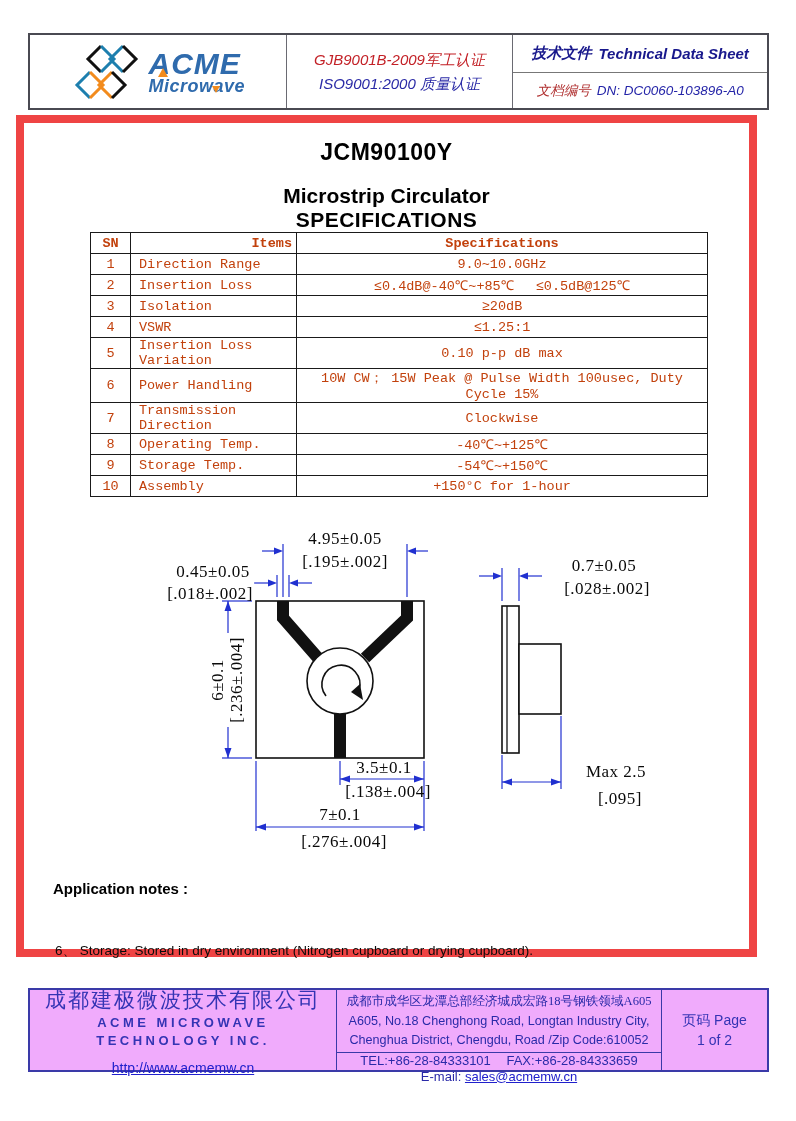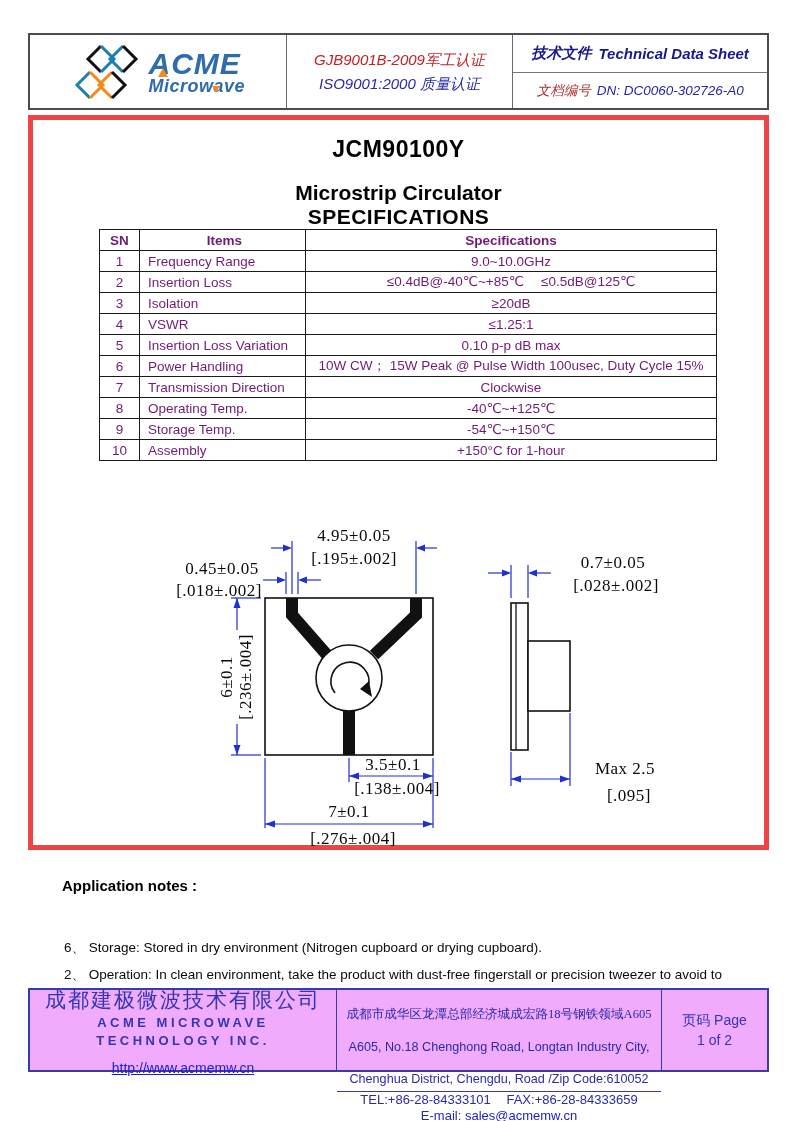--- a/index.html
+++ b/index.html
@@ -23,50 +23,50 @@
   .cert1 { color:#c32127; }
   .cert2 { color:#2a2aa6; }
   .h-doc { width:255px; display:flex; flex-direction:column; }
   .h-doc-top { height:38px; display:flex; align-items:center; justify-content:center; gap:7px;
     font-weight:bold; color:#18188c; font-size:15px; border-bottom:1.5px solid #777; }
   .h-doc-bottom { flex:1; display:flex; align-items:center; justify-content:center; gap:6px; font-size:13.5px; }
   .doc-no-label { color:#b03030; }
   .doc-no { color:#2525a8; }
 
   
-  .main-box { position:absolute; left:28px; top:115px; width:741px; height:735px; border:5px solid #ef4444; }
+  .main-box { position:absolute; left:16px; top:115px; width:741px; height:842px; border:8px solid #ef4444; }
   .title-block { position:absolute; left:0; top:16px; width:100%; text-align:center; color:#000; }
   .t-model { font-size:23px; font-weight:bold; letter-spacing:0.5px; }
   .t-product { font-size:21px; font-weight:bold; margin-top:18px; }
   .t-section { font-size:21px; font-weight:bold; letter-spacing:0.5px; }
 
   table.spec { position:absolute; left:66px; top:109px; width:618px; border-collapse:collapse;
-    font-size:13.5px; color:#701a75; table-layout:fixed; }
+    font-size:13.5px; color:#c2410c; table-layout:fixed;font-family:Liberation Mono, monospace; }
   table.spec th, table.spec td { border:1.5px solid #1a1a1a; height:21px; padding:0 4px; }
   .col-sn { width:40px; text-align:center; }
   .col-item { width:166px; text-align:left; padding-left:8px !important; }
   .col-spec { text-align:center; white-space:pre-wrap; }
-  table.spec th.col-item { text-align:center;margin-top:48px; }
+  table.spec th.col-item { text-align:right;margin-top:48px; }
 
   .drawing-svg { position:absolute; left:2px; top:398px; }
   .dim-text { font-family:"Liberation Serif","DejaVu Serif",serif; font-size:17px; fill:#0a0a0a; letter-spacing:0.5px; }
 
   .notes-heading { position:absolute; left:29px; top:757px; font-size:15px; font-weight:bold; color:#000; }
   .notes-list { position:absolute; left:31px; top:814px; width:690px; font-size:13.5px; color:#0a0a0a; line-height:27px; }
 
   
   .footer-box { position:absolute; left:28px; top:988px; width:741px; height:84px;
     border:2px solid #3a3aa8; display:flex; background:#f0abfc; }
   .f-left { width:307px; border-right:1.5px solid #3a3aa8; display:flex; flex-direction:column;
     align-items:center; justify-content:center; padding-top:2px; }
   .f-company-cn { font-size:21px; color:#3434b4; letter-spacing:2px; font-family:"Liberation Serif","DejaVu Serif",serif; }
   .f-company-en { font-size:13px; font-weight:600; color:#3434b4; letter-spacing:3.5px; line-height:18px; }
   .f-site { font-size:14px; color:#2020cc; text-decoration:underline; margin-top:10px; }
   .f-mid { width:325px; border-right:1.5px solid #3a3aa8; display:flex; flex-direction:column; }
-  .f-addr { font-size:12.6px; color:#2a2aa8; text-align:center; line-height:16.5px; padding-top:16px; }
+  .f-addr { font-size:12.6px; color:#2a2aa8; text-align:center; line-height:16.5px; padding-top:3px; }
   .f-addr-cn { font-family:"Liberation Serif","DejaVu Serif",serif; }
   .f-contact { border-top:1.5px solid #3a3aa8; margin-top:3px; flex:1; display:flex; flex-direction:column;
     align-items:center; justify-content:center; font-size:13px; color:#2a2aa8; line-height:16px; }
   .f-tel-row span { margin:0 6px; }
   .f-email a, .f-email .email-link { color:#2020cc; text-decoration:underline; }
   .f-page { flex:1; display:flex; flex-direction:column; align-items:center; justify-content:center;
     font-size:14px; color:#3434b4; line-height:20px; }
 </style>
 </head>
 <body>
@@ -96,21 +96,21 @@
       <div class="cert1">GJB9001B-2009军工认证</div>
       <div class="cert2">ISO9001:2000 质量认证</div>
     </div>
     <div class="h-cell h-doc">
       <div class="h-doc-top">
         <span>技术文件</span>
         <span>Technical Data Sheet</span>
       </div>
       <div class="h-doc-bottom">
         <span class="doc-no-label">文档编号</span>
-        <span class="doc-no">DN: DC0060-302726-A0</span>
+        <span class="doc-no">DN: DC0060-103896-A0</span>
       </div>
     </div>
   </div>
 
   <div class="main-box">
 
     <div class="title-block">
       <div class="t-model">JCM90100Y</div>
       <div class="t-product">Microstrip Circulator</div>
       <div class="t-section">SPECIFICATIONS</div>
@@ -120,21 +120,21 @@
       <thead>
         <tr>
           <th class="col-sn">SN</th>
           <th class="col-item">Items</th>
           <th class="col-spec">Specifications</th>
         </tr>
       </thead>
       <tbody>
           <tr>
             <td class="col-sn">1</td>
-            <td class="col-item">Frequency Range</td>
+            <td class="col-item">Direction Range</td>
             <td class="col-spec">9.0~10.0GHz</td>
           </tr>
           <tr>
             <td class="col-sn">2</td>
             <td class="col-item">Insertion Loss</td>
             <td class="col-spec">≤0.4dB@-40℃~+85℃　 ≤0.5dB@125℃</td>
           </tr>
           <tr>
             <td class="col-sn">3</td>
             <td class="col-item">Isolation</td>
@@ -261,21 +261,20 @@
       <text class="dim-text" x="318" y="326" text-anchor="middle">[.276±.004]</text>
       <text class="dim-text" x="578" y="50" text-anchor="middle">0.7±0.05</text>
       <text class="dim-text" x="581" y="73" text-anchor="middle">[.028±.002]</text>
       <text class="dim-text" x="590" y="256" text-anchor="middle">Max 2.5</text>
       <text class="dim-text" x="594" y="283" text-anchor="middle">[.095]</text>
     </svg>
 
     <div class="notes-heading">Application notes :</div>
     <div class="notes-list">
         <div>6、 Storage: Stored in dry environment (Nitrogen cupboard or drying cupboard).</div>
-        <div>2、 Operation: In clean environment, take the product with dust-free fingerstall or precision tweezer to avoid to</div>
       </div>
   </div>
 
   <div class="footer-box">
     <div class="f-left">
       <div class="f-company-cn">成都建极微波技术有限公司</div>
       <div class="f-company-en">ACME MICROWAVE</div>
       <div class="f-company-en">TECHNOLOGY INC.</div>
       <div class="f-site">http://www.acmemw.cn</div>
     </div>

